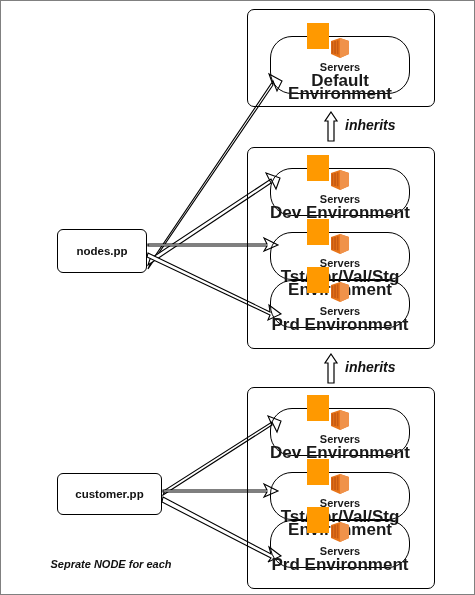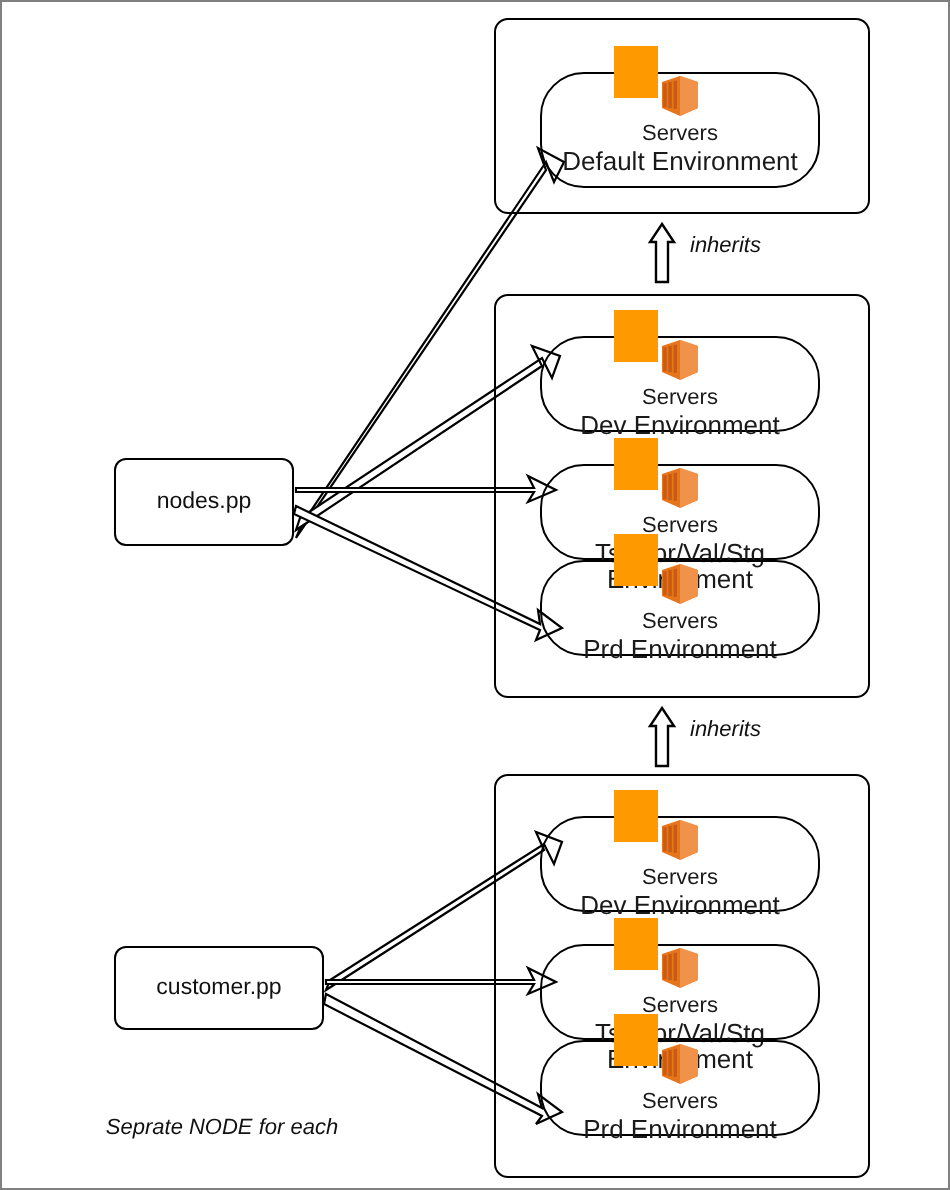--- a/index.html
+++ b/index.html
@@ -9,20 +9,21 @@
     background: #ffffff;
     font-family: "Liberation Sans", sans-serif;
     overflow: hidden;
   }
   #canvas {
     position: relative;
     width: 475px; height: 595px;
     border: 1px solid #808080;
     background: #ffffff;
     overflow: hidden;
+    font-weight: bold;
   }
   #arrows { position: absolute; left: 0; top: 0; width: 475px; height: 595px; }
 
   
   .group {
     position: absolute;
     border: 1.6px solid #000;
     border-radius: 7px;
     background: transparent;
   }
@@ -50,21 +51,21 @@
     text-align: center;
     font-size: 11px;
     color: #1a1a1a;
     line-height: 12px;
     white-space: nowrap;
   }
   .env-label {
     position: absolute;
     left: -14px; right: -14px; top: 37px;
     text-align: center;
-    font-size: 13px;
+    font-size: 17px;
     color: #1a1a1a;
     line-height: 13px;
   }
   .env-label.two-line { top: 37px; }
 
   
   .badge {
     position: absolute;
     width: 22px; height: 26px;
     background: #FF9900;
@@ -87,21 +88,21 @@
     text-align: center;
     font-style: italic;
     font-size: 11px;
     line-height: 14px;
     color: #111;
     margin-top: 27px;
   }
   .inherits-label {
     position: absolute;
     font-style: italic;
-    font-size: 11px;
+    font-size: 14px;
     color: #111;
     white-space: nowrap;
   }
   .inherits-arrow { position: absolute; }
 </style>
 </head>
 <body>
 
 <div id="canvas">
 

